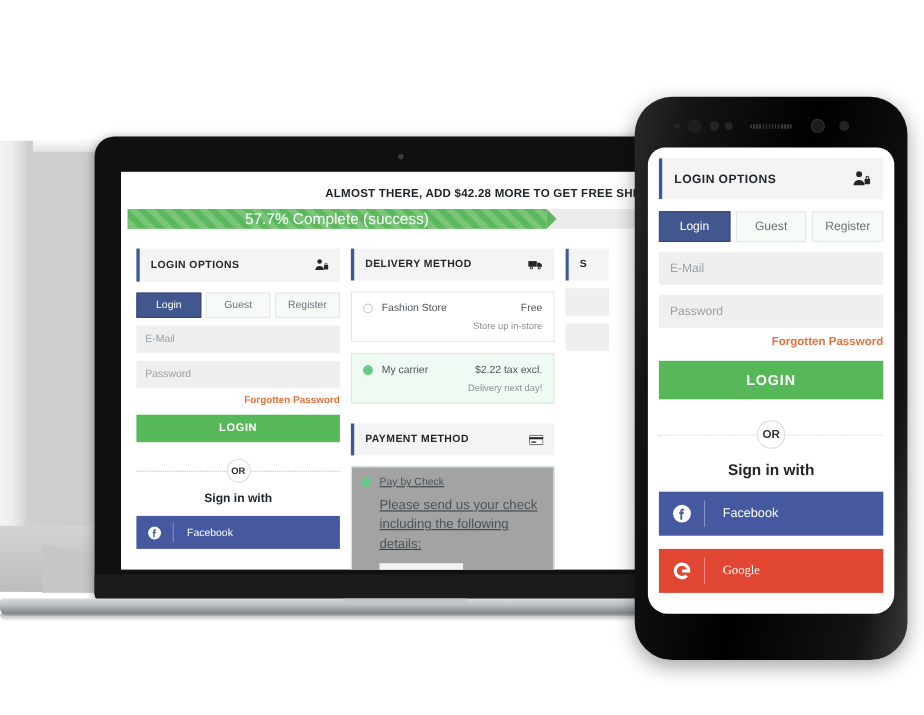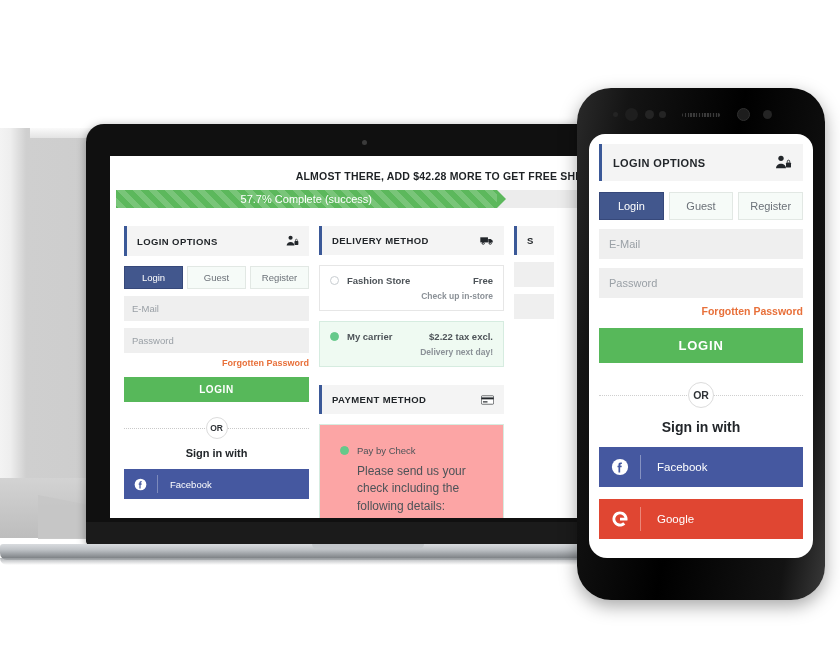--- a/index.html
+++ b/index.html
@@ -75,21 +75,21 @@
   }
   .progress-wrap{ padding: 0 6px 0 6px; }
   .progress-track{ position:relative; height:18px; background:#ececec; }
   .progress-bar{
     position:relative; height:18px; width:77%;
     background-color:#5cb85c;
     background-image: linear-gradient(45deg, rgba(255,255,255,.18) 25%, transparent 25%,
       transparent 50%, rgba(255,255,255,.18) 50%, rgba(255,255,255,.18) 75%,
       transparent 75%, transparent);
     background-size: 16px 16px;
-    color:#fff; font-size:11px; line-height:18px; text-align:center;
+    color:#fff; font-size:14px; line-height:18px; text-align:center;
   }
   .progress-bar:after{
     content:""; position:absolute; right:-9px; top:0;
     border-top:9px solid transparent; border-bottom:9px solid transparent;
     border-left:9px solid #5cb85c;
   }
   .columns{ display:flex; gap:10px; padding: 18px 0 0 14px; align-items:flex-start; }
   .col{ width:185px; flex:0 0 185px; }
   .col.narrow{ width:40px; flex:0 0 40px; overflow:hidden; }
 
@@ -130,35 +130,35 @@
   }
   .signin-with{ text-align:center; font-size:11px; font-weight:bold; color:#22262a; margin-top:10px; }
   .social{
     display:flex; align-items:center; margin-top:10px; height:30px; color:#fff;
     font-size:9.5px;
   }
   .social .s-ic{ width:34px; display:flex; align-items:center; justify-content:center;
     font-size:14px; font-weight:bold; border-right:1px solid rgba(255,255,255,.3); height:18px; }
   .social .s-lb{ padding-left:12px; }
   .fb{ background:#4558a0; }
-  .gg{ background:#e04632; }
+  .gg{ background:#e04632;font-family:Liberation Serif, serif; }
 
   
   .opt{
-    border:1px solid #e6e6e6; background:#fff; padding:9px 10px; margin-top:10px;font-weight:bold;
+    border:1px solid #e6e6e6; background:#fff; padding:9px 10px; margin-top:10px;
   }
   .opt.sel{ background:#effaf2; border-color:#d6ece0; }
   .opt-row{ display:flex; align-items:center; justify-content:space-between; }
   .opt-left{ display:flex; align-items:center; gap:8px; font-size:9.5px; color:#4d5358; }
   .radio{ width:9px; height:9px; border-radius:50%; border:1px solid #c8cdd1; background:#fff; }
   .radio.on{ background:#65c98a; border-color:#65c98a; }
   .opt-price{ font-size:9.5px; color:#4d5358; }
   .opt-sub{ text-align:right; font-size:8.5px; color:#8b9197; margin-top:5px; }
 
-  .pay-body{ background:#fca5a5; border:1px solid #d6ece0; padding:20px; margin-top:10px; }
+  .pay-body{ background:#a3a3a3; border:1px solid #d6ece0; padding:8px; margin-top:10px;text-decoration:underline; }
   .pay-title{ display:flex; align-items:center; gap:8px; font-size:9.5px; color:#4d5358; }
   .pay-text{ font-size:12px; color:#4d5358; margin:7px 0 0 17px; line-height:1.45; }
   .pay-table{ display:flex; gap:4px; margin:9px 0 0 17px; }
   .pay-cell{ background:#f2f2f2; padding:6px 9px; font-size:9px; color:#5b7489; }
   .pay-cell.k{ width:76px; }
 
   
   .phone{ position:absolute; left:577px; top:88px; width:248px; height:512px; }
   .phone-body{
     position:absolute; inset:0; border-radius:34px;
@@ -297,21 +297,21 @@
             </div>
 
             <div class="opt">
               <div class="opt-row">
                 <span class="opt-left">
                   <span class="radio"></span>
                   <span>Fashion Store</span>
                 </span>
                 <span class="opt-price">Free</span>
               </div>
-              <div class="opt-sub">Check up in-store</div>
+              <div class="opt-sub">Store up in-store</div>
             </div>
 
             <div class="opt sel">
               <div class="opt-row">
                 <span class="opt-left">
                   <span class="radio on"></span>
                   <span>My carrier</span>
                 </span>
                 <span class="opt-price">$2.22 tax excl.</span>
               </div>

